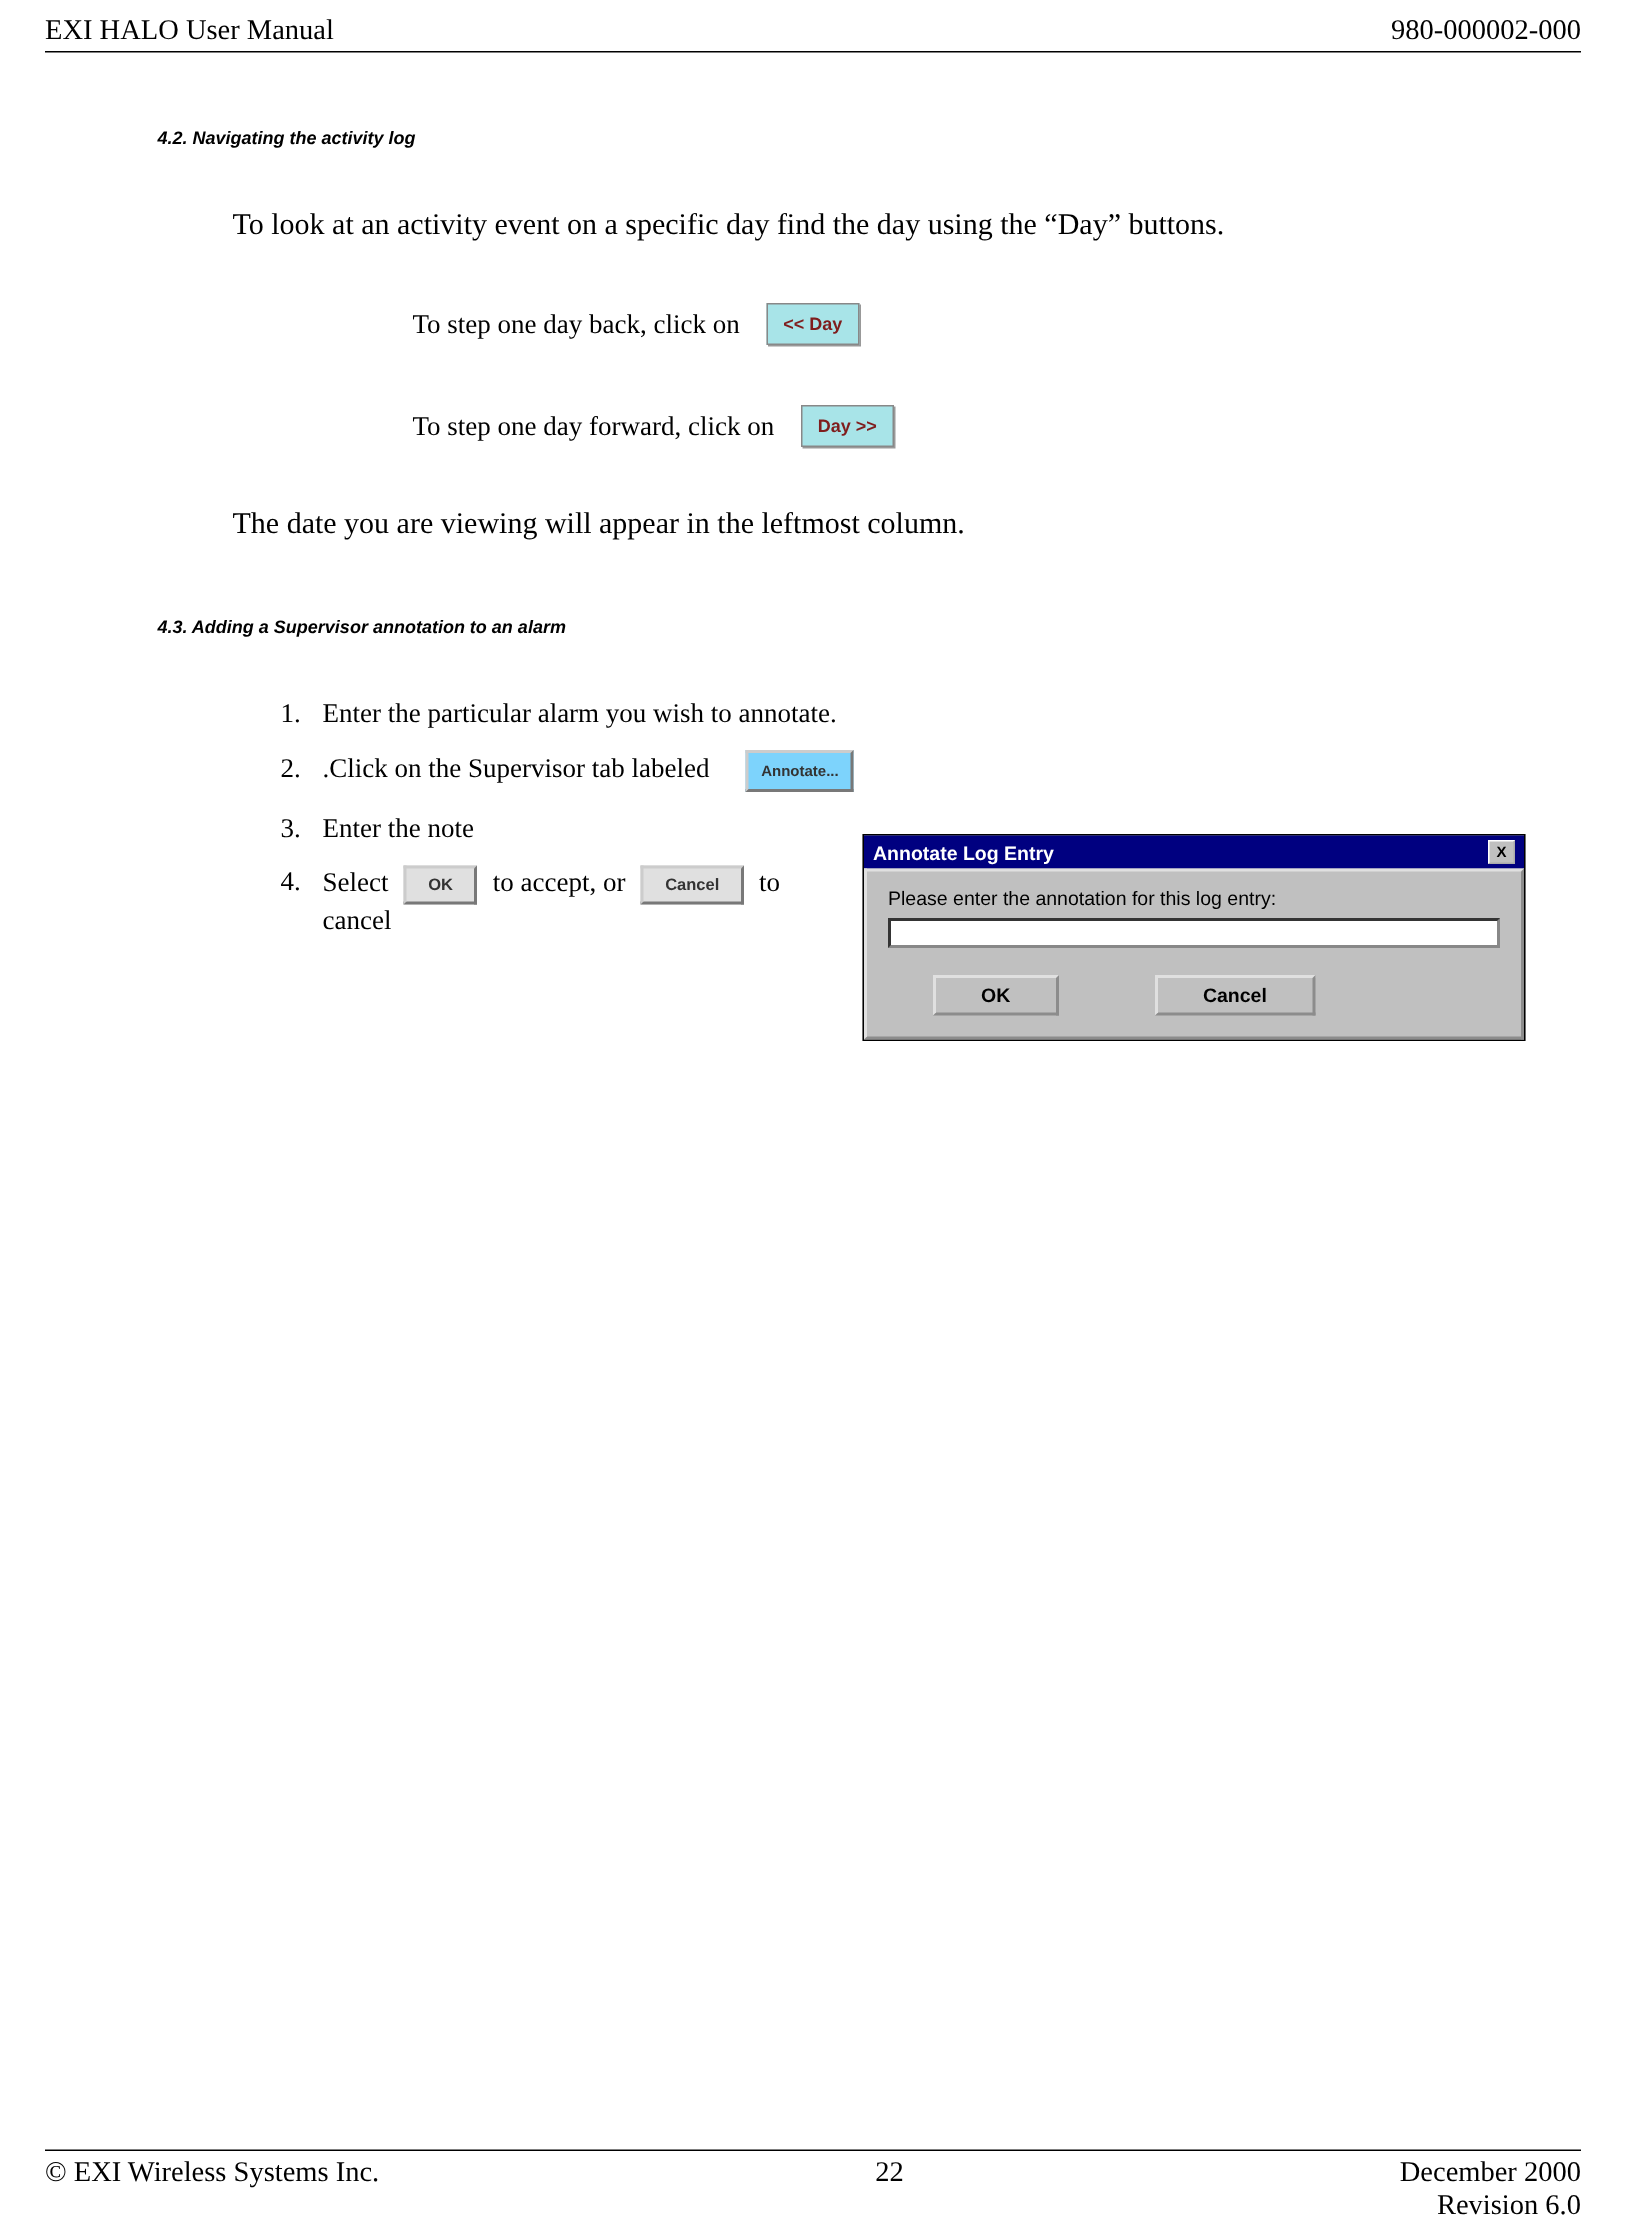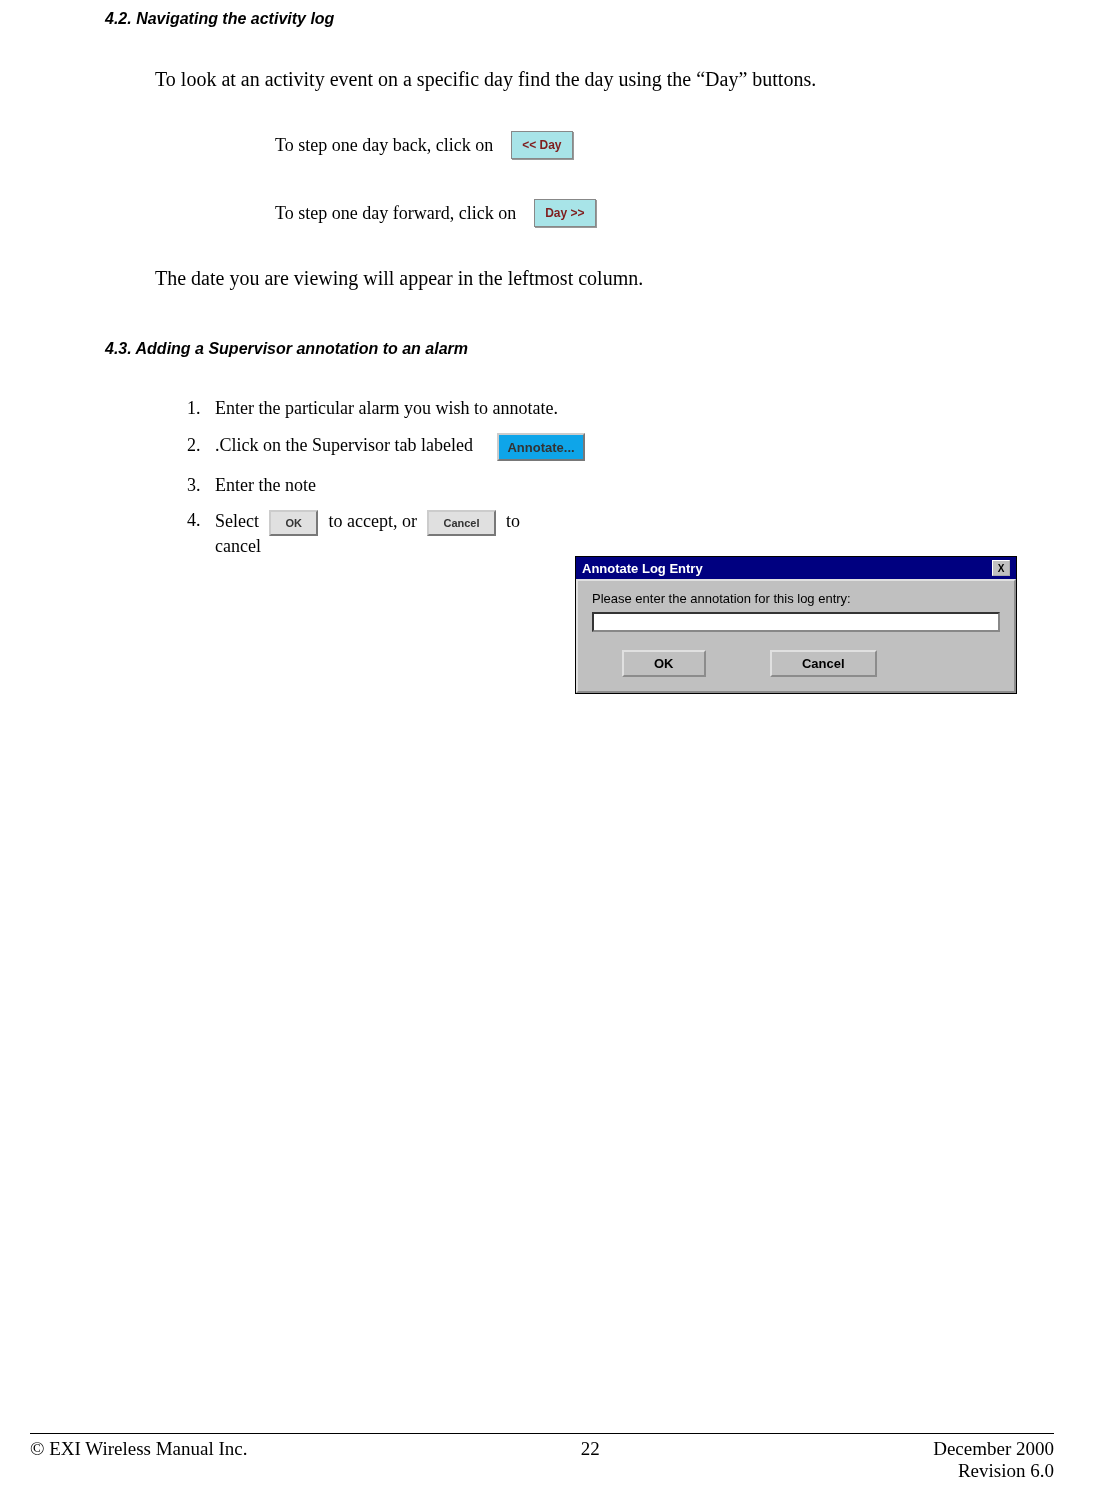--- a/index.html
+++ b/index.html
@@ -25,21 +25,21 @@
     justify-content: space-between;
     font-size: 19px;
     border-bottom: 1px solid #000;
     padding-bottom: 2px;
     margin-bottom: 50px;
   }
   .section-heading {
     font-style: italic;
     font-weight: bold;
     font-family: Arial, Helvetica, sans-serif;
-    font-size: 16px;
+    font-size: 12px;
     margin-left: 75px;
     margin-bottom: 40px;
   }
   .body-text {
     font-size: 20px;
     margin-left: 125px;
     margin-bottom: 40px;
   }
   .step-row {
     margin-left: 245px;
@@ -84,26 +84,26 @@
     font-size: 11px;
     color: #333;
     vertical-align: middle;
     margin: 0 6px;
     font-weight: bold;
   }
   .annotate-btn {
     display: inline-flex;
     align-items: center;
     justify-content: center;
-    background: #0ea5e9;
+    background: #7dd3fc;
     border: 2px outset #ccc;
     height: 24px;
     padding: 0 8px;
     font-family: Arial, sans-serif;
-    font-size: 13px;
+    font-size: 10px;
     color: #333;
     vertical-align: middle;
     margin-left: 20px;
     font-weight: bold;
   }
   .dialog {
     position: absolute;
     left: 575px;
     top: 556px;
     width: 440px;
@@ -178,20 +178,24 @@
   .step4-wrap {
     display: inline-block;
     width: 320px;
     vertical-align: top;
   }
 </style>
 </head>
 <body>
 
 <div class="page">
+  <div class="header-row">
+    <span>EXI HALO User Manual</span>
+    <span>980-000002-000</span>
+  </div>
 
   <div class="section-heading">4.2.   Navigating the activity log</div>
 
   <div class="body-text">To look at an activity event on a specific day find the day using the  “Day” buttons.</div>
 
   <div class="step-row">
     <span>To step one day back, click on</span>
     <span class="day-btn">&lt;&lt; Day</span>
   </div>
 
@@ -232,21 +236,21 @@
       <div class="dialog-input"></div>
       <div class="dialog-buttons">
         <span class="dlg-btn">OK</span>
         <span class="dlg-btn">Cancel</span>
       </div>
     </div>
   </div>
 
   <div class="footer">
     <div class="footer-row1">
-      <span>© EXI Wireless Manual Inc.</span>
+      <span>© EXI Wireless Systems Inc.</span>
       <span>22</span>
       <span>December 2000</span>
     </div>
     <div class="footer-row2">
       <span>Revision 6.0</span>
     </div>
   </div>
 </div>
 
 </body></html>

